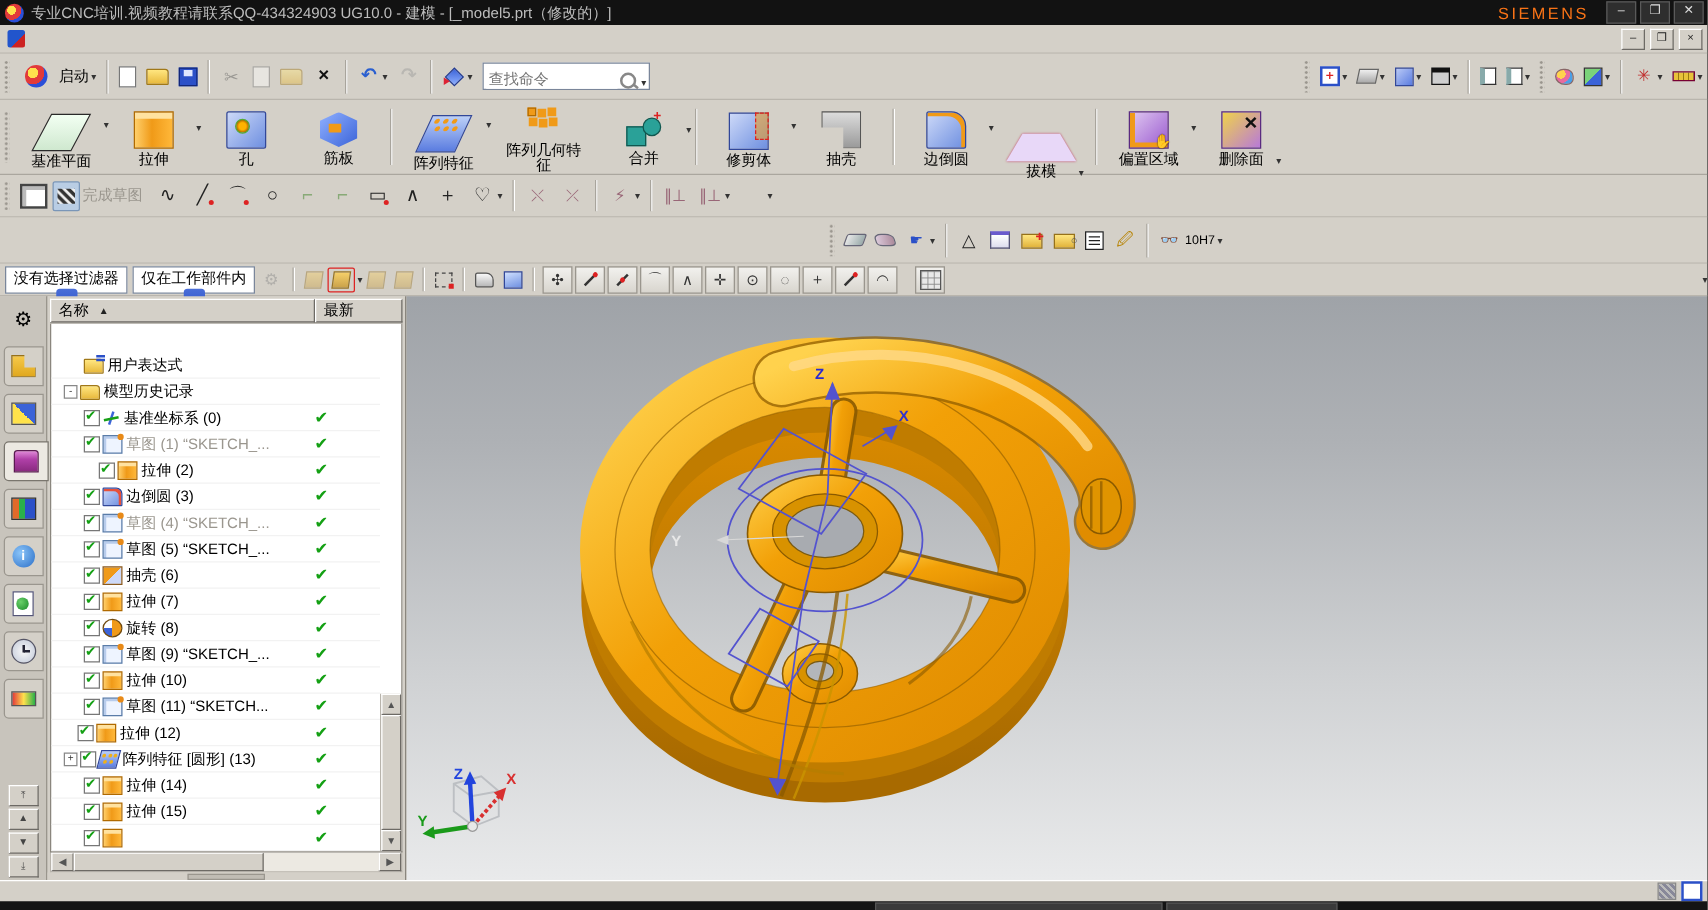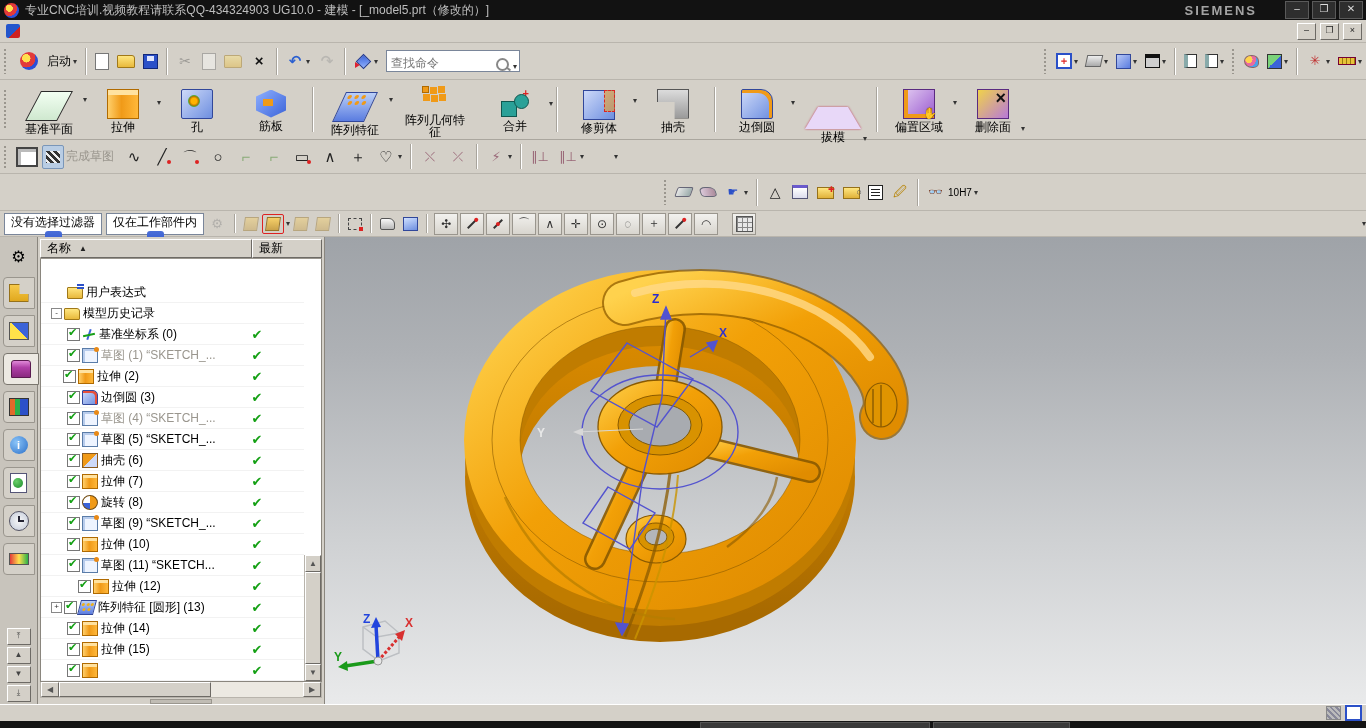--- a/index.html
+++ b/index.html
@@ -5,21 +5,21 @@
   html,body{margin:0;padding:0;background:#000;}
   #app{position:relative;width:1366px;height:728px;overflow:hidden;
        font-family:"Liberation Sans","DejaVu Sans",sans-serif;font-size:12px;
        background:#d4d0c8;user-select:none;}
   
   .titlebar{height:20px;background:#121212;display:flex;align-items:center;color:#b9b9b9;}
   .app-ico{width:15px;height:15px;margin:0 6px 0 4px;border-radius:50%;
     background:radial-gradient(circle at 35% 35%,#ffe14d 0 25%,#e23a3a 26% 55%,#2b4fd8 56% 100%);}
   .titlebar .title{flex:0 1 auto;white-space:nowrap;overflow:hidden;font-size:12px;color:#bdbdbd;}
   .titlebar .spacer{flex:1;}
-  .brand{font-weight:bold;letter-spacing:2px;color:#a3a3a3;font-size:13px;margin-right:28px;}
+  .brand{font-weight:normal;letter-spacing:2px;color:#f97316;font-size:13px;margin-right:14px;}
   .winbtn{width:22px;height:16px;margin-right:3px;background:#2e2e2e;border:1px solid #5a5a5a;
     color:#ddd;font-size:10px;line-height:14px;text-align:center;}
   
   .menubar{height:22px;background:#d4d0c8;display:flex;align-items:center;border-bottom:1px solid #b9b5ad;}
   .nx-ico{width:14px;height:14px;margin:0 6px 0 6px;
     background:linear-gradient(135deg,#2255cc 60%,#cc2222 60%);border-radius:2px;}
   .menu-item{padding:2px 8px;white-space:nowrap;color:#000;}
   .menubar .spacer{flex:1;}
   .mdibtn{width:17px;height:15px;margin-right:4px;background:#d4d0c8;
     border:1px solid;border-color:#fff #6d6a65 #6d6a65 #fff;font-size:9px;line-height:13px;
@@ -664,21 +664,21 @@
               <span class="tico t-csys"></span>
               <span class="lbl">基准坐标系 (0)</span>
               <span class="latestcol"><span class="chk">✔</span></span>
             </div>
             <div class="trow" style="padding-left: 26px;">
               <span class="cbx"></span>
               <span class="tico t-sketch"></span>
               <span class="lbl muted">草图 (1) “SKETCH_...</span>
               <span class="latestcol"><span class="chk">✔</span></span>
             </div>
-            <div class="trow" style="padding-left: 22px;">
+            <div class="trow" style="padding-left: 38px;">
               <span class="cbx"></span>
               <span class="tico t-extrude"></span>
               <span class="lbl">拉伸 (2)</span>
               <span class="latestcol"><span class="chk">✔</span></span>
             </div>
             <div class="trow" style="padding-left: 26px;">
               <span class="cbx"></span>
               <span class="tico t-blend"></span>
               <span class="lbl">边倒圆 (3)</span>
               <span class="latestcol"><span class="chk">✔</span></span>
@@ -724,21 +724,21 @@
               <span class="tico t-extrude"></span>
               <span class="lbl">拉伸 (10)</span>
               <span class="latestcol"><span class="chk">✔</span></span>
             </div>
             <div class="trow" style="padding-left: 26px;">
               <span class="cbx"></span>
               <span class="tico t-sketch"></span>
               <span class="lbl">草图 (11) “SKETCH...</span>
               <span class="latestcol"><span class="chk">✔</span></span>
             </div>
-            <div class="trow" style="padding-left: 37px;">
+            <div class="trow" style="padding-left: 21px;">
               <span class="cbx"></span>
               <span class="tico t-extrude"></span>
               <span class="lbl">拉伸 (12)</span>
               <span class="latestcol"><span class="chk">✔</span></span>
             </div>
             <div class="trow" style="padding-left: 10px;">
               <span class="exp">+</span>
               <span class="cbx"></span>
               <span class="tico t-pattern"></span>
               <span class="lbl">阵列特征 [圆形] (13)</span>

